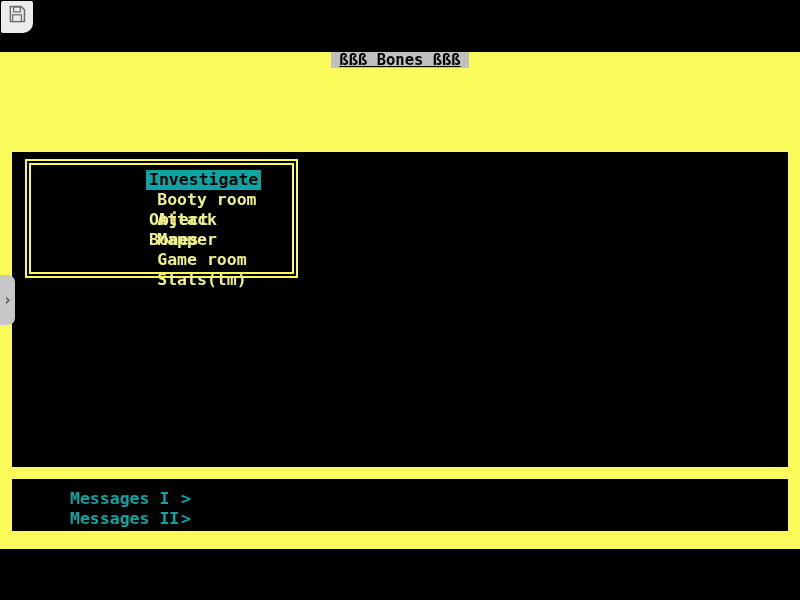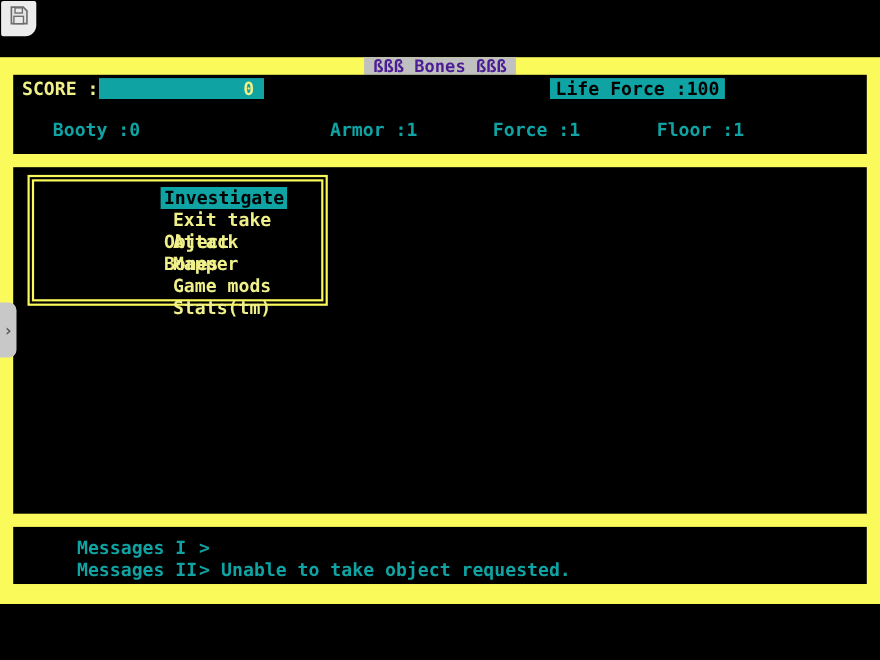--- a/index.html
+++ b/index.html
@@ -20,22 +20,22 @@
     padding-top:3px;cursor:pointer;}
   .side-tab{position:absolute;left:0;top:275px;width:15px;height:50px;background:#c8c8c8;
     border-radius:0 7px 7px 0;display:flex;align-items:center;justify-content:center;
     color:#555;font-size:15px;cursor:pointer;z-index:5;}
 
   
   .frame{position:absolute;left:0;top:52px;width:800px;height:497px;background:var(--yellow);}
 
   .title-band{position:absolute;left:0;top:0;width:800px;height:16px;
     display:flex;justify-content:center;}
-  .title-chip{background:var(--chip);color:#4c1d95;font-size:15.5px;line-height:16px;
-    padding:0 8px;white-space:pre;}
+  .title-chip{background:var(--chip);color:#000000;font-size:15.5px;line-height:16px;
+    padding:0 8px;white-space:pre;text-decoration:underline;}
 
   .panel{position:absolute;left:12px;width:776px;background:#000;}
   .hud{top:16px;height:72px;}
   .main{top:100px;height:315px;}
   .msgs{top:427px;height:52px;}
 
   .t{font-size:16.5px;line-height:19px;white-space:pre;position:absolute;}
   .pale{color:var(--pale);}
   .teal{color:var(--teal);}
 
@@ -83,62 +83,50 @@
   <div class="side-tab">
     <span>›</span>
   </div>
 
   <div class="frame">
 
     <div class="title-band">
       <span class="title-chip">ßßß Bones ßßß</span>
     </div>
 
-    <div class="panel hud">
-      <span class="t pale score-label">SCORE :</span>
-      <div class="score-bar">
-        <span class="score-value">0</span>
-      </div>
-      <span class="t life-badge">Life Force :100</span>
-      <span class="t teal stat0">Booty :0</span>
-      <span class="t teal stat1">Armor :1</span>
-      <span class="t teal stat2">Force :1</span>
-      <span class="t teal stat3">Floor :1</span>
-    </div>
 
     <div class="panel main">
       <div class="menu-box">
         <div class="menu-inner">
           <div class="menu-row">
-            <span class="mcol1">Exit take</span>
+            <span class="mcol1">Booty room</span>
             <span class="mcol2 selected">Investigate</span>
           </div>
           <div class="menu-row">
             <span class="mcol1">Attack</span>
           </div>
           <div class="menu-row">
             <span class="mcol1">Mapper</span>
             <span class="mcol2">Object</span>
           </div>
           <div class="menu-row">
-            <span class="mcol1">Game mods</span>
+            <span class="mcol1">Game room</span>
             <span class="mcol2">Bones</span>
           </div>
           <div class="menu-row">
             <span class="mcol1">Stats(tm)</span>
           </div>
         </div>
       </div>
     </div>
 
     <div class="panel msgs">
       <span class="t teal msg-label mrow1">Messages I</span>
       <span class="t teal msg-prompt mrow1">&gt;</span>
       <span class="t teal msg-text mrow1"></span>
       <span class="t teal msg-label mrow2">Messages II</span>
       <span class="t teal msg-prompt mrow2">&gt;</span>
-      <span class="t teal msg-text mrow2">Unable to take object requested.</span>
     </div>
 
     <div class="bottom-band"></div>
   </div>
 
 </div>
 
 </body></html>

